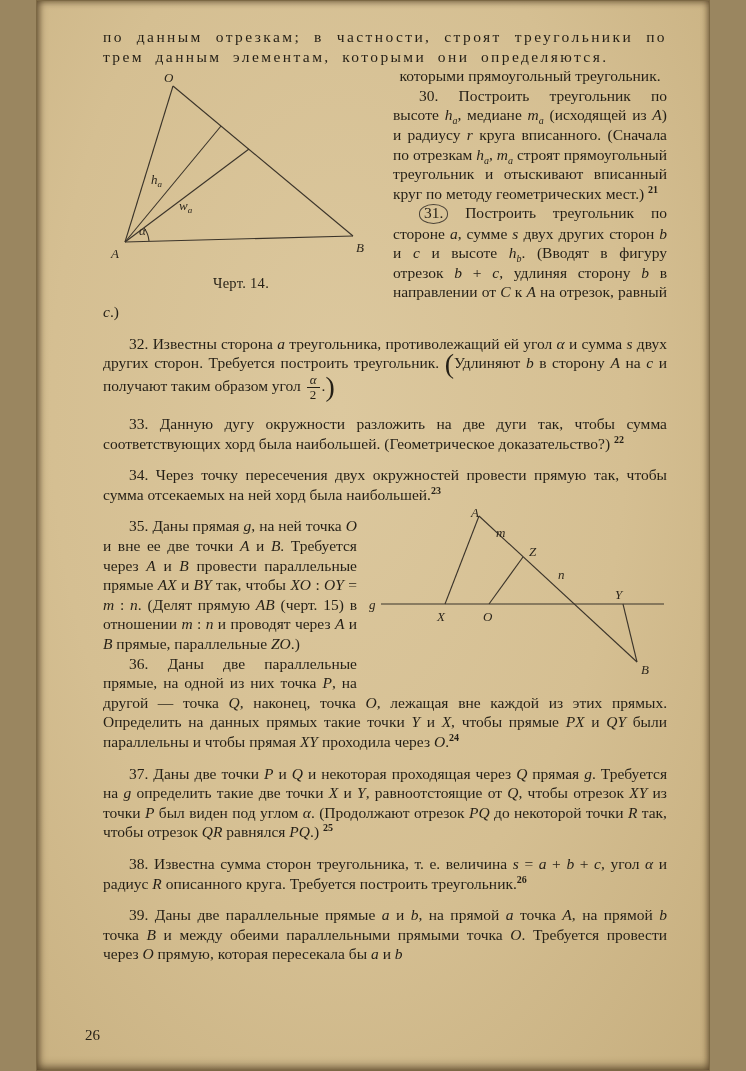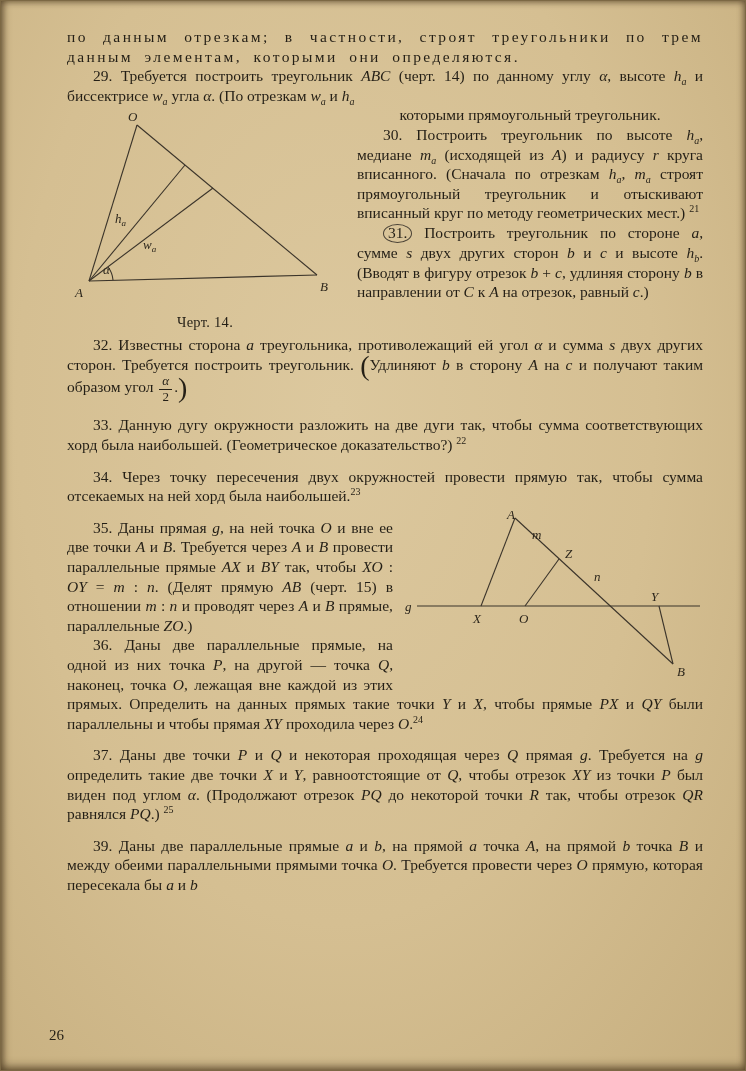--- a/index.html
+++ b/index.html
@@ -1,18 +1,18 @@
 <!DOCTYPE html>
 <html><head>
 <meta charset="utf-8">
 <style>
   html,body{margin:0;padding:0;background:#9a8660;}
   .scan{
     position:relative;
-    width:746px;height:1071px;
+    width:674px;height:1071px;
     margin:0 auto;
     box-sizing:border-box;
     background:radial-gradient(ellipse at 45% 38%, #dcc89e 0%, #d5bf92 55%, #c6ae7e 100%);
     border:1px solid #7c6844;
     box-shadow:
       inset 5px 0 7px -2px rgba(70,52,28,.6),
       inset -4px 0 6px -2px rgba(70,52,28,.45),
       inset 0 -7px 9px -3px rgba(70,52,28,.55),
       inset 0 4px 6px -2px rgba(70,52,28,.35);
     overflow:hidden;
@@ -27,21 +27,21 @@
   }
   p.para{margin:0;text-align:justify;text-indent:26px;}
   p.noindent{text-indent:0;}
   p.spaced{letter-spacing:.155em;word-spacing:.34em;}
   p.cont{text-indent:0;text-align:center;}
   p.gap{margin-top:12px;}
   p.clear-l{clear:left;}
   p.clear-r{clear:right;}
   i{font-style:italic;}
   sub{font-size:10px;line-height:0;}
-  sup{font-size:10px;line-height:0;vertical-align:super;}
+  sup{font-size:10px;line-height:0;vertical-align:super;font-weight:bold;}
   .circled{
     display:inline-block;border:1.5px solid #4a4236;border-radius:50%;
     padding:0 4px 1px 4px;line-height:1.05;text-indent:0;
   }
   .bigp{font-size:180%;line-height:0;vertical-align:-.18em;}
   .frac{
     display:inline-block;vertical-align:-.55em;text-align:center;
     line-height:1.05;margin:0 2px;text-indent:0;
   }
   .frac .num{display:block;border-bottom:1px solid currentColor;padding:0 3px 1px;font-style:italic;font-size:13px;}
@@ -62,21 +62,20 @@
 </style>
 </head>
 <body>
 
 <div class="scan">
   <div class="body-text">
 
     <p class="para noindent spaced">по данным отрезкам; в частности, строят треугольники по трем данным элементам, которыми они определяются.</p>
 
 
-    <p class="para">29. Требуется построить треугольник <i>ABC</i> (черт. 14) по данному углу <i>α</i>, высоте <i>h<sub>a</sub></i> и биссектрисе <i>w<sub>a</sub></i> угла <i>α</i>. (По отрезкам <i>w<sub>a</sub></i> и <i>h<sub>a</sub></i></p>
 
     <div class="figure fig14">
       <svg width="276" height="196" viewBox="0 0 276 196">
         <g stroke="#3b342a" stroke-width="1.1" fill="none">
           <line x1="70" y1="16" x2="22" y2="172"></line>
           <line x1="22" y1="172" x2="250" y2="166"></line>
           <line x1="70" y1="16" x2="250" y2="166"></line>
           <line x1="22" y1="172" x2="118" y2="56"></line>
           <line x1="22" y1="172" x2="146" y2="79"></line>
           <path d="M 46 171 A 24 24 0 0 0 41 158"></path>
@@ -123,19 +122,20 @@
         <text class="svg-label" x="246" y="93">Y</text>
       </svg>
     </div>
 
     <p class="para gap">35. Даны прямая <i>g</i>, на ней точка <i>O</i> и вне ее две точки <i>A</i> и <i>B</i>. Требуется через <i>A</i> и <i>B</i> провести параллельные прямые <i>AX</i> и <i>BY</i> так, чтобы <i>XO</i> : <i>OY</i> = <i>m</i> : <i>n</i>. (Делят прямую <i>AB</i> (черт. 15) в отношении <i>m</i> : <i>n</i> и проводят через <i>A</i> и <i>B</i> прямые, параллельные <i>ZO</i>.)</p>
 
     <p class="para">36. Даны две параллельные прямые, на одной из них точка <i>P</i>, на другой — точка <i>Q</i>, наконец, точка <i>O</i>, лежащая вне каждой из этих прямых. Определить на данных прямых такие точки <i>Y</i> и <i>X</i>, чтобы прямые <i>PX</i> и <i>QY</i> были параллельны и чтобы прямая <i>XY</i> проходила через <i>O</i>.<sup>24</sup></p>
 
     <p class="para gap clear-r">37. Даны две точки <i>P</i> и <i>Q</i> и некоторая проходящая через <i>Q</i> прямая <i>g</i>. Требуется на <i>g</i> определить такие две точки <i>X</i> и <i>Y</i>, равноотстоящие от <i>Q</i>, чтобы отрезок <i>XY</i> из точки <i>P</i> был виден под углом <i>α</i>. (Продолжают отрезок <i>PQ</i> до некоторой точки <i>R</i> так, чтобы отрезок <i>QR</i> равнялся <i>PQ</i>.) <sup>25</sup></p>
 
+    <p class="para gap">38. Известна сумма сторон треугольника, т. е. величина <i>s</i> = <i>a</i> + <i>b</i> + <i>c</i>, угол <i>α</i> и радиус <i>R</i> описанного круга. Требуется построить треугольник.<sup>26</sup></p>
 
     <p class="para gap">39. Даны две параллельные прямые <i>a</i> и <i>b</i>, на прямой <i>a</i> точка <i>A</i>, на прямой <i>b</i> точка <i>B</i> и между обеими параллельными прямыми точка <i>O</i>. Требуется провести через <i>O</i> прямую, которая пересекала бы <i>a</i> и <i>b</i></p>
 
   </div>
 
   <div class="page-number">26</div>
 </div>
 
 </body></html>

